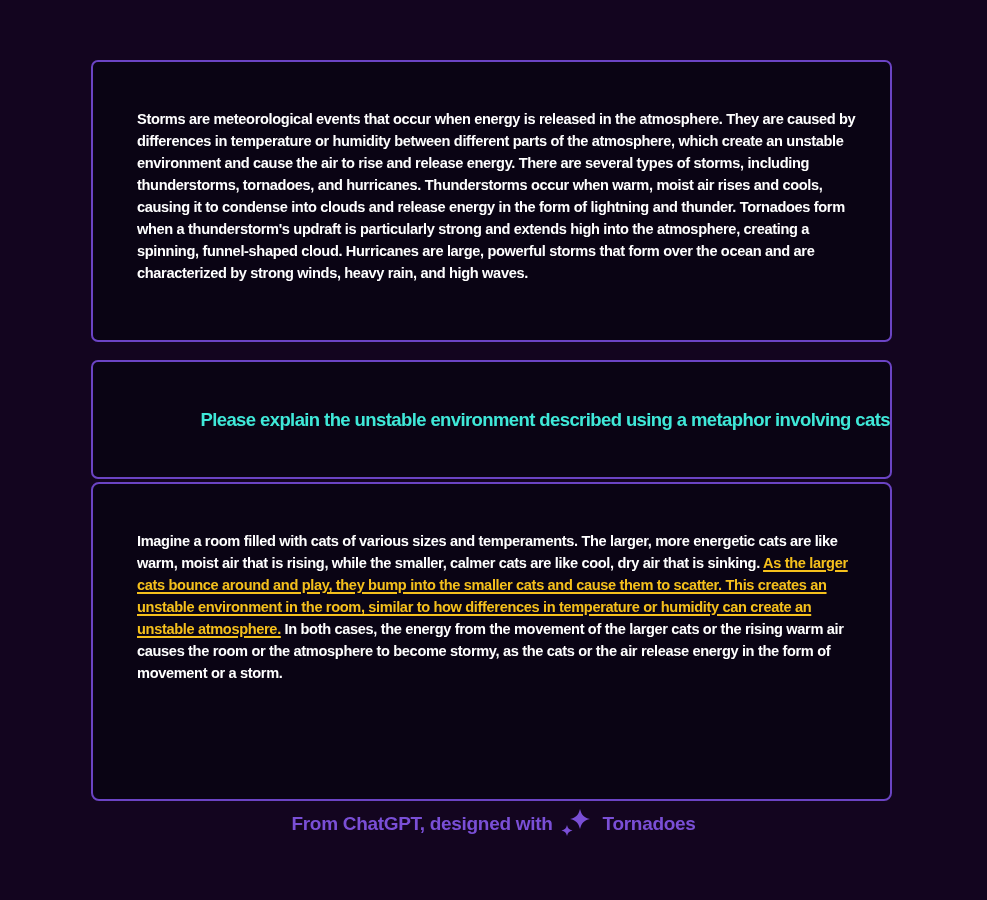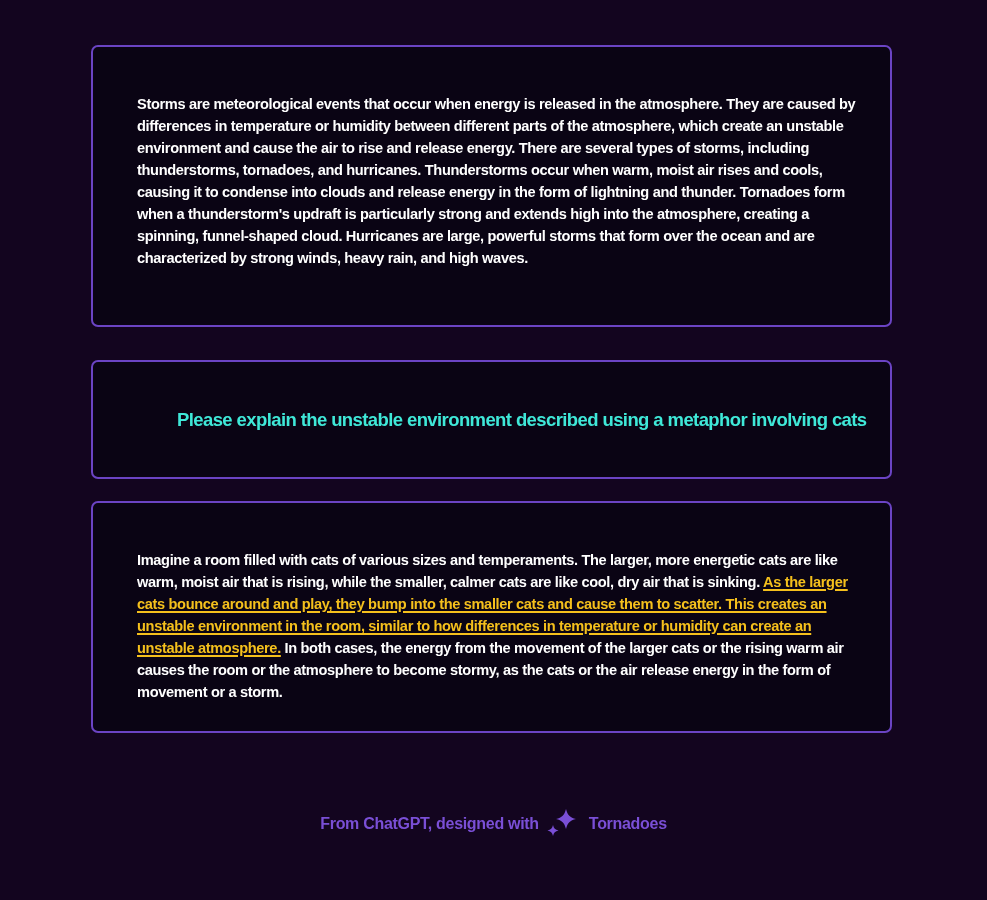--- a/index.html
+++ b/index.html
@@ -16,23 +16,23 @@
     }
     .card {
       position: absolute;
       left: 91px;
       width: 801px;
       background: #0a0414;
       border: 2px solid #6b44c4;
       border-radius: 7px;
       box-sizing: border-box;
     }
-    .card-context { top: 45px; height: 282px; }
-    .card-prompt { top: 360px; height: 119px; }
-    .card-answer { top: 501px; height: 232px; }
+    .card-context { top: 60px; height: 282px; }
+    .card-prompt { top: 360px; height: 119px; text-align: right; }
+    .card-answer { top: 482px; height: 319px; border-radius: 8px; }
 
     .body-text {
       position: absolute;
       left: 44px;
       width: 722px;
       color: #ffffff;
       font-size: 14.6px;
       font-weight: bold;
       line-height: 22px;
       letter-spacing: -0.35px;
@@ -64,21 +64,21 @@
 
     .footer {
       position: absolute;
       top: 808px;
       left: 0;
       width: 987px;
       display: flex;
       justify-content: center;
       align-items: center;
       color: #7a4fd6;
-      font-size: 16px;
+      font-size: 19px;
       font-weight: bold;
       letter-spacing: -0.3px;
     }
     .footer .logo {
       width: 34px;
       height: 32px;
       margin: 0 10px 0 6px;
       display: inline-block;
     }
   </style>

